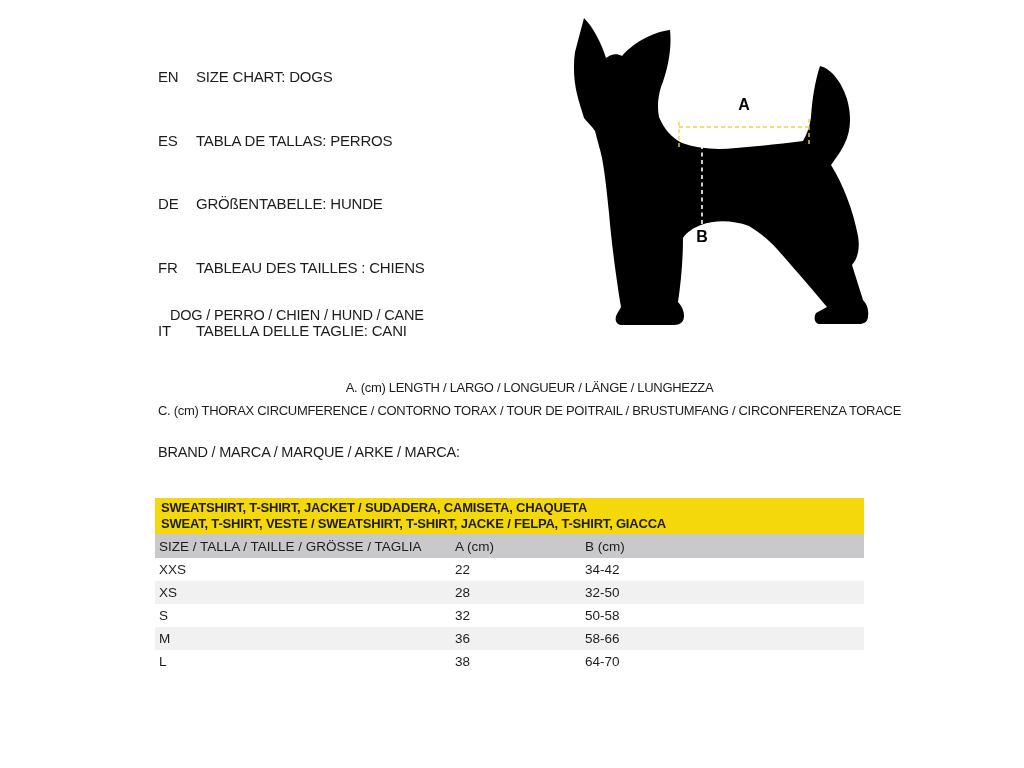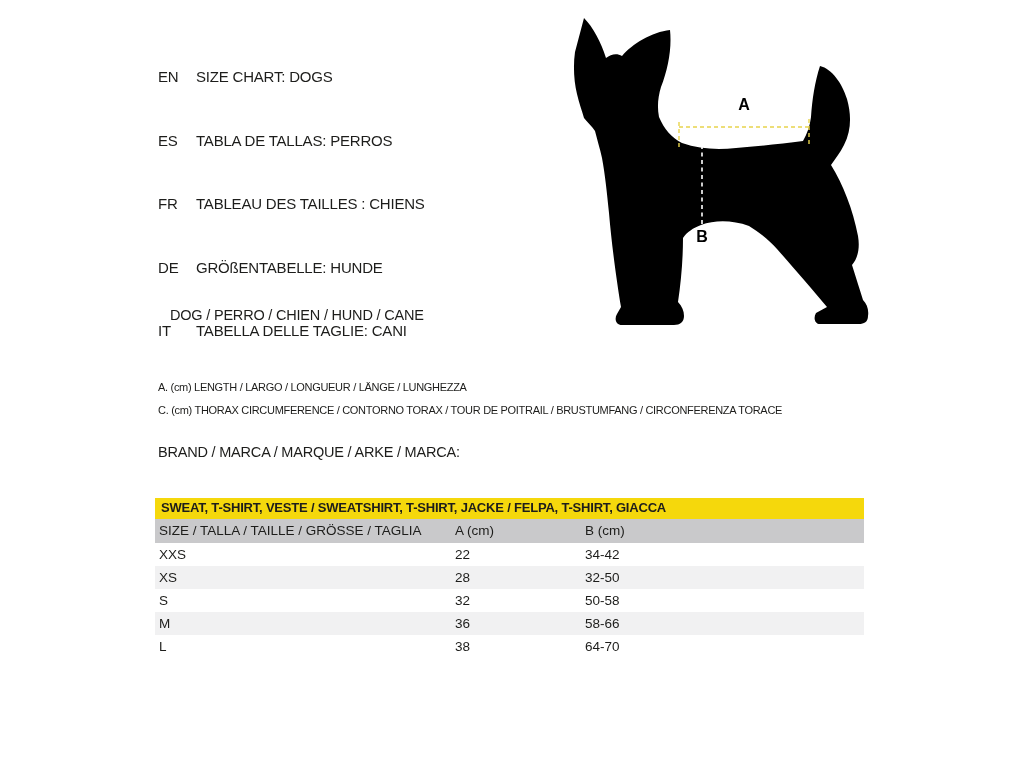--- a/index.html
+++ b/index.html
@@ -25,21 +25,21 @@
   .dog-figure svg { display:block; width:336px; height:332px; }
   .measure-label {
     position:absolute; width:24px; text-align:center;
     font-size:16px; font-weight:bold; color:#000; letter-spacing:-0.3px;
   }
   .measure-label.a { left:172px; top:88px; }
   .measure-label.b { left:130px; top:220px; }
 
   .dog-caption { left:170px; top:307px; font-size:14.5px; letter-spacing:-0.2px; }
 
-  .legend { left:158px; top:376px; font-size:11px; line-height:23.2px; letter-spacing:-0.3px; white-space:nowrap; }
+  .legend { left:158px; top:376px; font-size:13px; line-height:23.2px; letter-spacing:-0.3px; white-space:nowrap;text-align:center; }
 
   .brand { left:158px; top:444px; font-size:14.5px; letter-spacing:-0.2px; }
 
   
   .size-table { left:155px; top:498px; width:709px; font-size:13.5px; }
   .banner {
     background:#f5d80c;
     padding:2px 0 3px 6px;
     font-weight:bold; font-size:13px; line-height:15.5px;
     letter-spacing:-0.2px;
@@ -59,24 +59,24 @@
 <body>
 
 <div class="abs langs">
   <div class="lang-row">
     <span class="lang-code">EN</span><span>SIZE CHART: DOGS</span>
   </div>
   <div class="lang-row">
     <span class="lang-code">ES</span><span>TABLA DE TALLAS: PERROS</span>
   </div>
   <div class="lang-row">
-    <span class="lang-code">FR</span><span>TABLEAU DES TAILLES : CHIENS</span>
+    <span class="lang-code">DE</span><span>GRÖßENTABELLE: HUNDE</span>
   </div>
   <div class="lang-row">
-    <span class="lang-code">DE</span><span>GRÖßENTABELLE: HUNDE</span>
+    <span class="lang-code">FR</span><span>TABLEAU DES TAILLES : CHIENS</span>
   </div>
   <div class="lang-row">
     <span class="lang-code">IT</span><span>TABELLA DELLE TAGLIE: CANI</span>
   </div>
 </div>
 
 <div class="abs dog-figure">
   <svg viewBox="0 0 336 332" aria-hidden="true">
     <path fill="#000000" d="
       M 24,110
@@ -130,20 +130,21 @@
 
 <div class="abs legend">
   <div>A. (cm) LENGTH / LARGO / LONGUEUR / LÄNGE / LUNGHEZZA</div>
   <div>C. (cm) THORAX CIRCUMFERENCE / CONTORNO TORAX / TOUR DE POITRAIL / BRUSTUMFANG / CIRCONFERENZA TORACE</div>
 </div>
 
 <div class="abs brand">BRAND / MARCA / MARQUE / ARKE / MARCA:</div>
 
 <div class="abs size-table">
   <div class="banner">
+    <div>SWEATSHIRT, T-SHIRT, JACKET / SUDADERA, CAMISETA, CHAQUETA</div>
     <div>SWEAT, T-SHIRT, VESTE / SWEATSHIRT, T-SHIRT, JACKE / FELPA, T-SHIRT, GIACCA</div>
   </div>
   <div class="thead">
     <div class="cell-size">SIZE / TALLA / TAILLE / GRÖSSE / TAGLIA</div>
     <div class="cell-a">A (cm)</div>
     <div class="cell-b">B (cm)</div>
     <div></div>
   </div>
   <div class="trow">
     <div class="cell-size">XXS</div>

